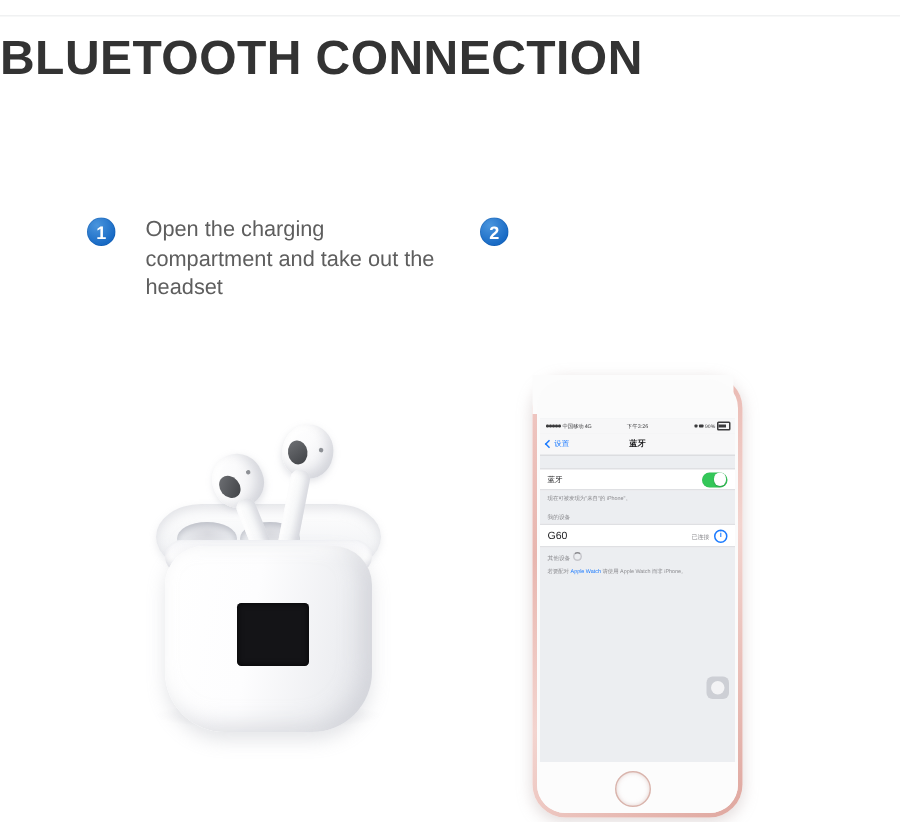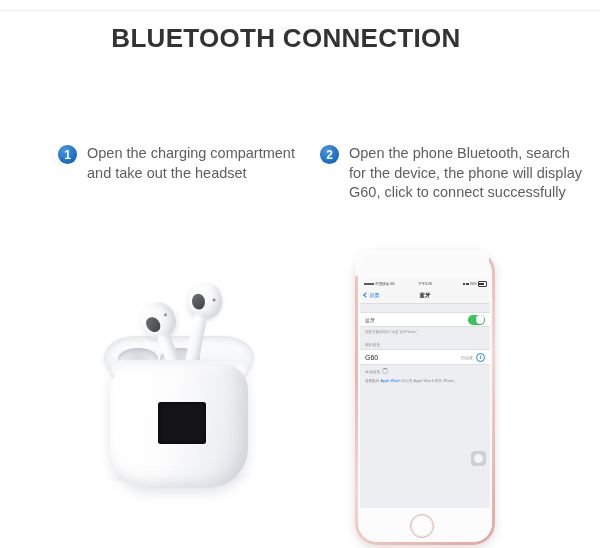--- a/index.html
+++ b/index.html
@@ -10,23 +10,23 @@
     overflow:hidden;position:relative;
     -webkit-font-smoothing:antialiased;
   }
   .top-divider{
     position:absolute;top:10px;left:0;width:600px;height:1px;
     background:#f0f1f2;
   }
   
   .heading{
     position:absolute;top:20px;left:0;width:572px;
-    text-align:center;
+    text-align:left;
     color:#333333;
-    font-size:26px;
+    font-size:32px;
     font-weight:bold;
     line-height:36px;
     letter-spacing:0.3px;
   }
   .heading .hl{display:block;white-space:nowrap;}
 
   
   .steps{
     position:absolute;top:144px;left:0;width:600px;height:80px;
   }
@@ -37,21 +37,21 @@
     width:19px;height:19px;border-radius:50%;
     background:#1a73c8;
     background-image:radial-gradient(circle at 35% 28%, #4a95dd 0%, #1769c4 72%);
     color:#ffffff;
     font-size:12px;font-weight:bold;
     display:flex;align-items:center;justify-content:center;
     flex:0 0 auto;margin-top:1px;
     box-shadow:0 0 0 0.5px rgba(0,60,130,.25) inset;
   }
   .step-text{
-    margin-left:10px;
+    margin-left:20px;
     color:#5e5e5e;
     font-size:14.5px;
     line-height:19.5px;
   }
 
   
   .earbuds{
     position:absolute;left:62px;top:262px;width:240px;height:250px;
   }
   .eb-shadow{
@@ -262,21 +262,20 @@
 
 <div class="steps">
 
   <div class="step step-1">
     <div class="badge">1</div>
     <div class="step-text">Open the charging compartment and take out the headset</div>
   </div>
 
   <div class="step step-2">
     <div class="badge">2</div>
-    <div class="step-text">Open the phone Bluetooth, search for the device, the phone will display G60, click to connect successfully</div>
   </div>
 
 </div>
 
 <div class="earbuds">
   <div class="eb-shadow"></div>
 
   <div class="lid"></div>
   <div class="lid-hole l"></div>
   <div class="lid-hole r"></div>

